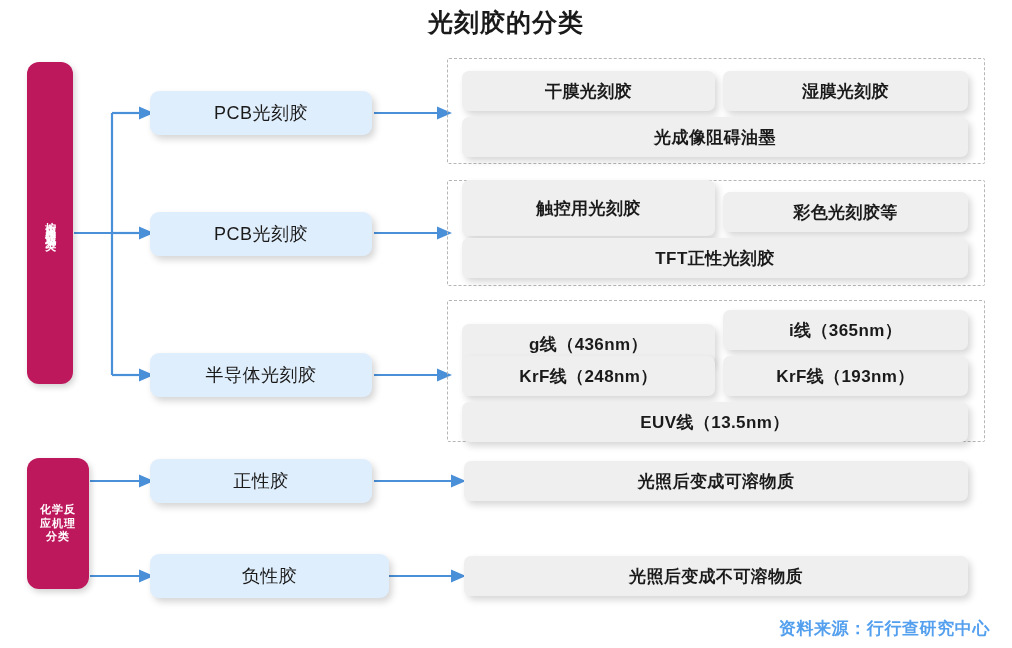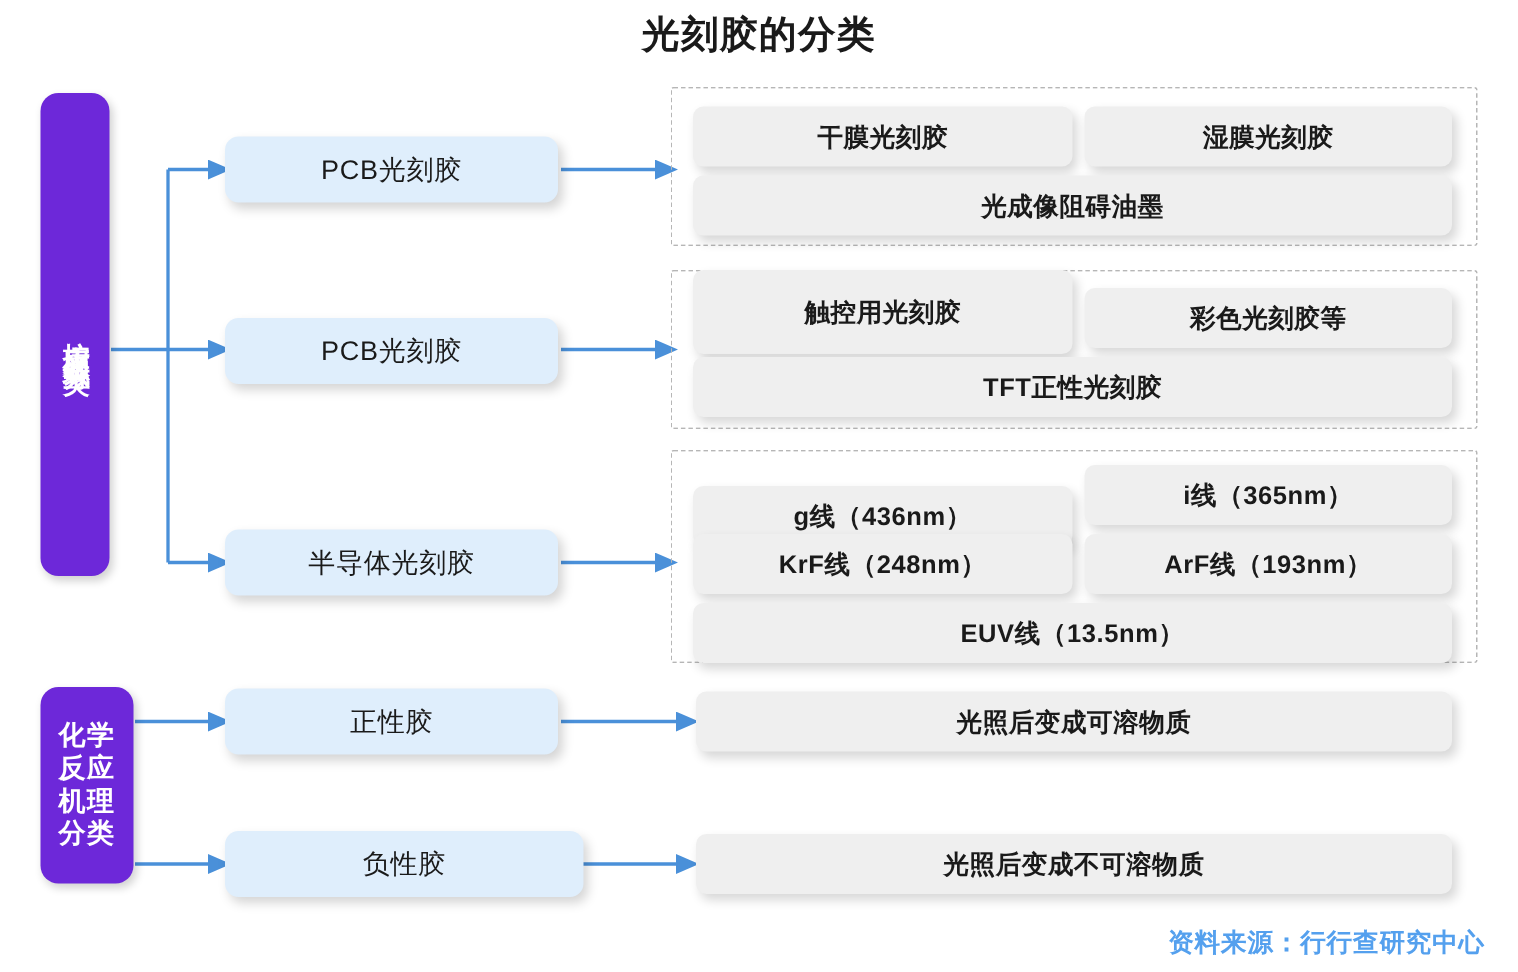--- a/index.html
+++ b/index.html
@@ -25,25 +25,25 @@
     text-align: center;
     font-size: 25px;
     font-weight: bold;
     letter-spacing: 1px;
     color: #1a1a1a;
   }
 
   
   .cat-box {
     position: absolute;
-    background: #6d28d9;
+    background: #be185d;
     border-radius: 12px;
     box-shadow: 2px 3px 6px rgba(0,0,0,0.18);
     color: #ffffff;
-    font-size: 18px;
+    font-size: 11px;
     font-weight: bold;
     letter-spacing: 1px;
     display: flex;
     align-items: center;
     justify-content: center;
     line-height: 1.22;
     text-align: center;
   }
   .cat-box .vtext {
     writing-mode: vertical-rl;
@@ -215,21 +215,21 @@
 <div class="leaf-box" style="left:462px; top:324px; width:253px; height:40px;">
   <span>g线（436nm）</span>
 </div>
 <div class="leaf-box" style="left:723px; top:310px; width:245px; height:40px;">
   <span>i线（365nm）</span>
 </div>
 <div class="leaf-box" style="left:462px; top:356px; width:253px; height:40px;">
   <span>KrF线（248nm）</span>
 </div>
 <div class="leaf-box" style="left:723px; top:356px; width:245px; height:40px;">
-  <span>ArF线（193nm）</span>
+  <span>KrF线（193nm）</span>
 </div>
 <div class="leaf-box" style="left:462px; top:402px; width:506px; height:40px;">
   <span>EUV线（13.5nm）</span>
 </div>
 
 <div class="leaf-box" style="left:464px; top:461px; width:504px; height:40px;">
   <span>光照后变成可溶物质</span>
 </div>
 <div class="leaf-box" style="left:464px; top:556px; width:504px; height:40px;text-align:center;">
   <span>光照后变成不可溶物质</span>

